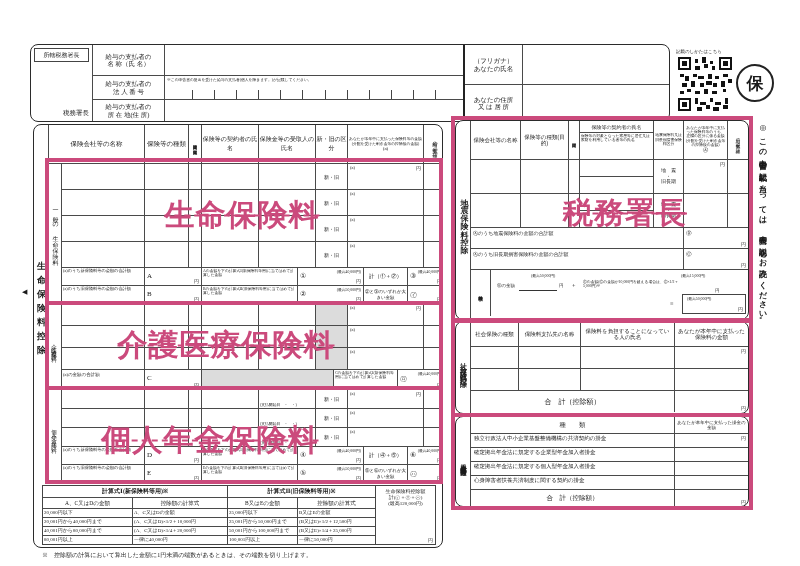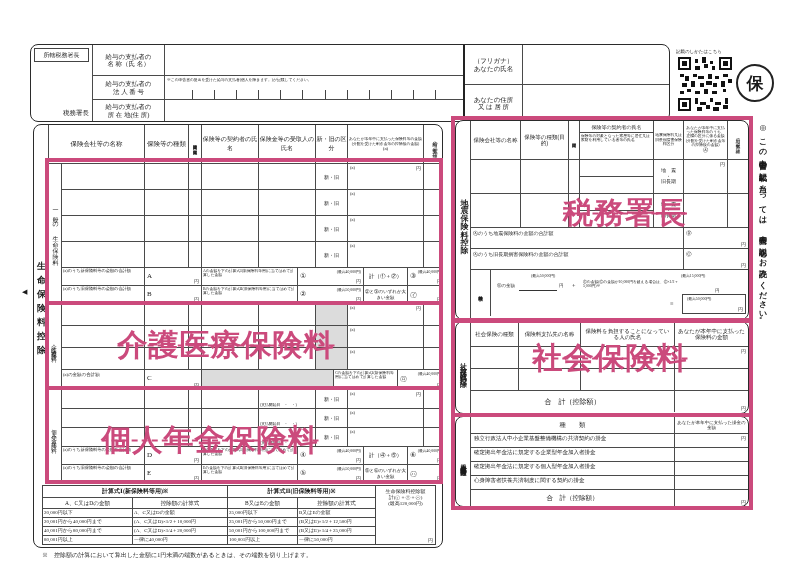--- a/index.html
+++ b/index.html
@@ -637,18 +637,18 @@
     </div>
   </div>
 
   <div class="pinkbox" style="left:45px;top:158px;width:398px;height:147px"></div>
   <div class="pinkbox" style="left:45px;top:301px;width:398px;height:89px"></div>
   <div class="pinkbox" style="left:45px;top:386px;width:398px;height:98px"></div>
   <div class="pinkbox" style="left:451px;top:116px;width:302px;height:207px"></div>
   <div class="pinkbox" style="left:451px;top:318px;width:302px;height:99px"></div>
   <div class="pinkbox" style="left:451px;top:413px;width:302px;height:97px"></div>
 
+  <div class="pinklabel" style="left:242px;top:215px;font-size:30px">生命保険料</div>
   <div class="pinklabel" style="left:226px;top:345px;font-size:30px">介護医療保険料</div>
   <div class="pinklabel" style="left:210px;top:440px;font-size:30px">個人年金保険料</div>
   <div class="pinklabel" style="left:625px;top:213px;font-size:30px">税務署長</div>
-  <div class="pinklabel" style="left:610px;top:358px;font-size:30px">社会保険料</div>
 
 </div>
 
 </body></html>

